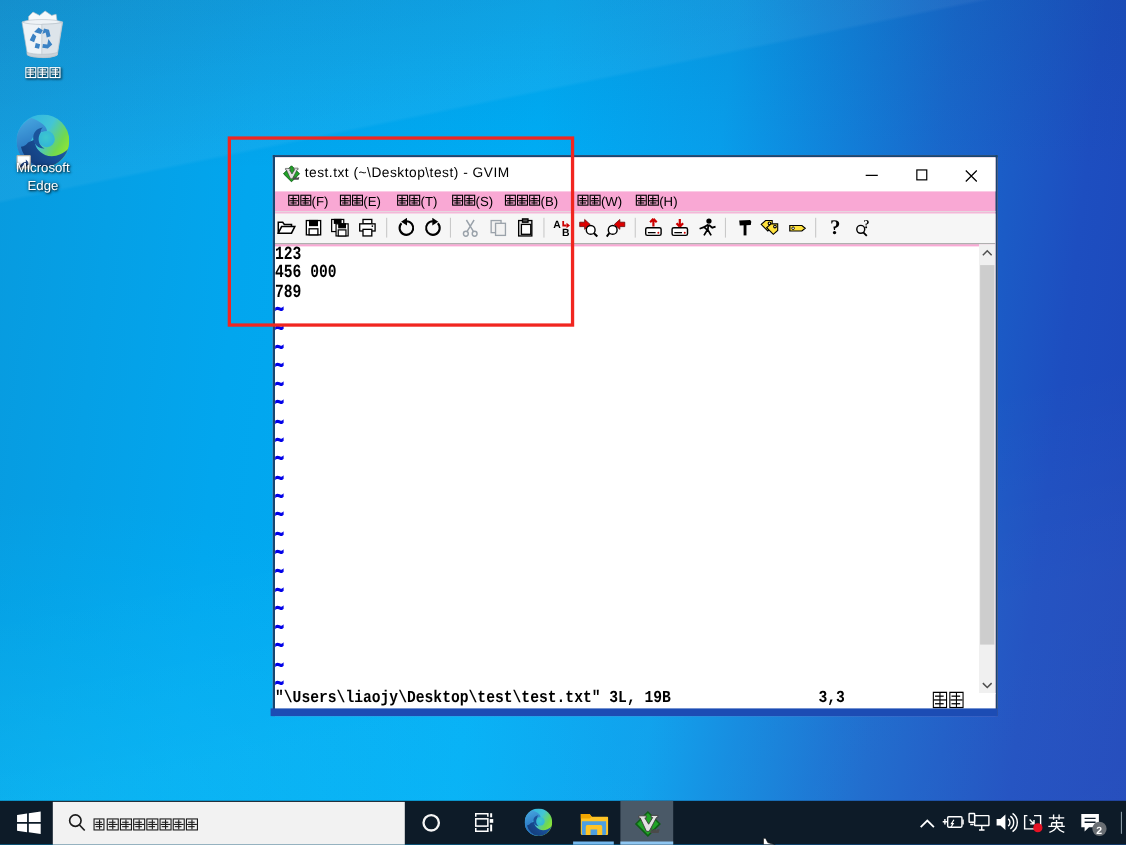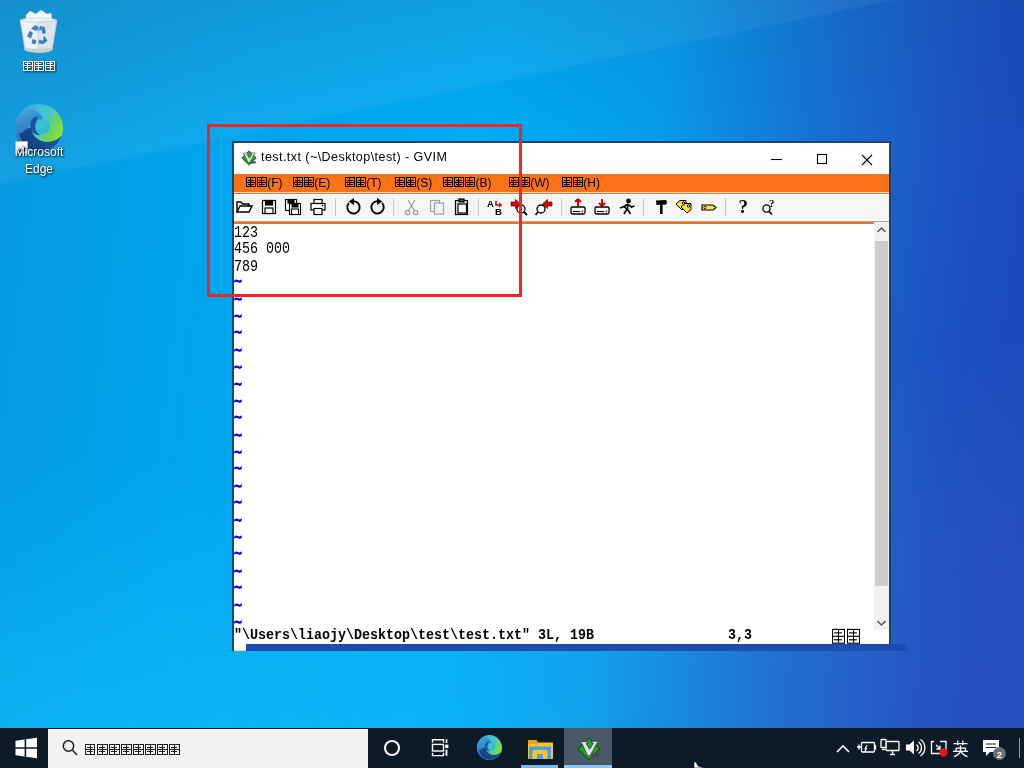--- a/index.html
+++ b/index.html
@@ -16,31 +16,31 @@
  background:linear-gradient(97deg,#089ade 0%,#02a6ee 22%,#00adf5 45%,#089fec 60%,#1968cc 78%,#1d4ec0 90%,#1e47ba 100%)}
 #bg2{left:0;top:0;width:1024px;height:768px;
  background:radial-gradient(80% 62% at 5% 100%,rgba(0,200,255,.42),rgba(0,200,255,0) 66%),linear-gradient(to bottom,rgba(8,70,130,.14) 0%,rgba(8,70,130,0) 20%)}
 #beam1{left:0;top:0;width:1024px;height:768px;
  background:linear-gradient(168.4deg,rgba(255,255,255,.05) 18.6%,rgba(0,0,0,0) 18.95%),
  linear-gradient(168.4deg,rgba(0,0,0,.035) 0%,rgba(0,0,0,0) 18.5%),
  linear-gradient(168.4deg,rgba(255,255,255,0) 55%,rgba(255,255,255,.035) 75%,rgba(255,255,255,.045) 100%)}
 
 .dlabel{color:#fff;font-size:12px;text-align:center;text-shadow:1px 1px 2px rgba(0,0,0,.85),0 0 3px rgba(0,0,0,.5)}
 
-#win{left:232px;top:141px;width:659px;height:510px;background:#f97316;
+#win{left:248px;top:141px;width:659px;height:510px;background:#f9a8d4;
  border-left:2px solid #18466f;border-top:2px solid #18466f;border-right:2px solid #18466f}
 #titlebar{left:0;top:0;width:655px;height:31px;background:#fff;color:#000}
 #title-text{left:27px;top:6.8px;font-size:12.5px;letter-spacing:.45px;white-space:pre}
 #menubar{left:0;top:31px;width:655px;height:19px;font-size:12px;color:#000;border-bottom:1px solid #e2e2e2}
 .mi{position:absolute;top:1.5px}
 #toolbar{left:0;top:51px;width:655px;height:28px;background:#f6f6f6;border-bottom:1px solid #a8a8a8}
 .ti{position:absolute;top:4px;width:18px;height:18px}
 .tsep{position:absolute;top:4px;width:1px;height:18px;background:#c9c9c9}
 #textarea{left:0;top:80.5px;width:640px;height:409px;background:#fff;
- font-family:"Liberation Mono",monospace;font-weight:normal;font-size:13.34px;line-height:13.39px;
+ font-family:"Liberation Mono",monospace;font-weight:bold;font-size:13.34px;line-height:13.39px;
  white-space:pre;color:#000}
 #textarea>div{transform:scaleY(1.2697);transform-origin:0 0}
 #textarea .tld{color:#0000e8;-webkit-text-stroke:.9px #0000e8}
 #statusline{left:0;top:486.5px;width:655px;height:18px;background:#fff;
  font-family:"Liberation Mono",monospace;font-weight:bold;font-size:13.34px;line-height:10px;white-space:pre;
  transform:scaleY(1.15);transform-origin:0 0}
 #vscroll{left:640px;top:79px;width:15px;height:409px;background:#f0f0f0}
 #vthumb{left:1px;top:19px;width:13px;height:345px;background:#cdcdcd}
 #bluestrip{left:246px;top:644px;width:661px;height:7px;background:#1c4cb4}
 

